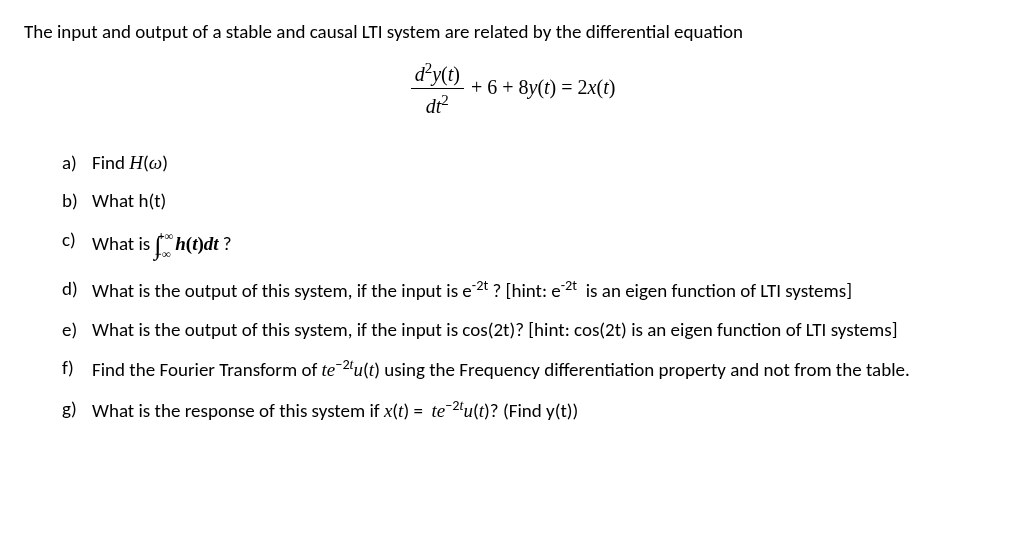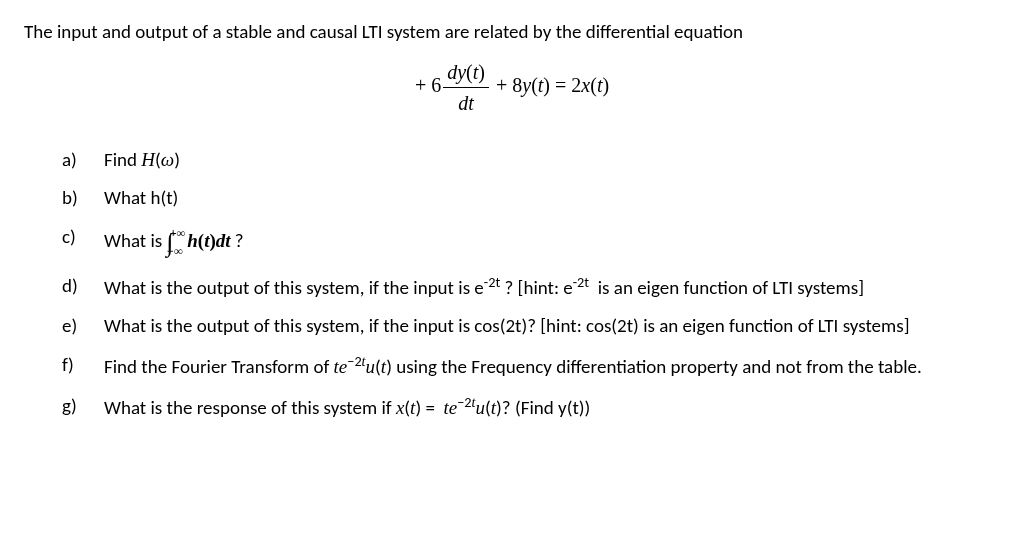--- a/index.html
+++ b/index.html
@@ -42,21 +42,20 @@
     .item {
       display: flex;
       margin-bottom: 10px;
     }
     .label {
       min-width: 30px;
       flex-shrink: 0;
     }
     .content {
       flex: 1;
-      margin-left: 12px;
     }
     .math {
       font-family: 'Times New Roman', serif;
       font-style: italic;
     }
     .integral {
       font-family: 'Times New Roman', serif;
       font-size: 19px;
       font-weight: bold;
     }
@@ -71,21 +70,21 @@
       font-style: normal;
     }
     .int-lim-top { vertical-align: 10px; margin-left: -4px; }
     .int-lim-bot { vertical-align: -8px; margin-left: -18px; }
   </style>
 </head>
 <body>
 
 <div class="intro">The input and output of a stable and causal LTI system are related by the differential equation</div>
 
-<div class="equation-block"> + 6<span class="frac"><span class="num"><i>dy</i>(<i>t</i>)</span><span class="den"><i>dt</i></span></span> + 8<i>y</i>(<i>t</i>) = 2<i>x</i>(<i>t</i>)</div>
+<div class="equation-block"><span class="frac"><span class="num"><i>d</i><sup>2</sup><i>y</i>(<i>t</i>)</span><span class="den"><i>dt</i><sup>2</sup></span></span> + 6 + 8<i>y</i>(<i>t</i>) = 2<i>x</i>(<i>t</i>)</div>
 
 <div class="list">
   <div class="item">
     <div class="label">a)</div>
     <div class="content">Find <span class="math">H</span>(<span class="math">ω</span>)</div>
   </div>
   <div class="item">
     <div class="label">b)</div>
     <div class="content">What h(t)</div>
   </div>

